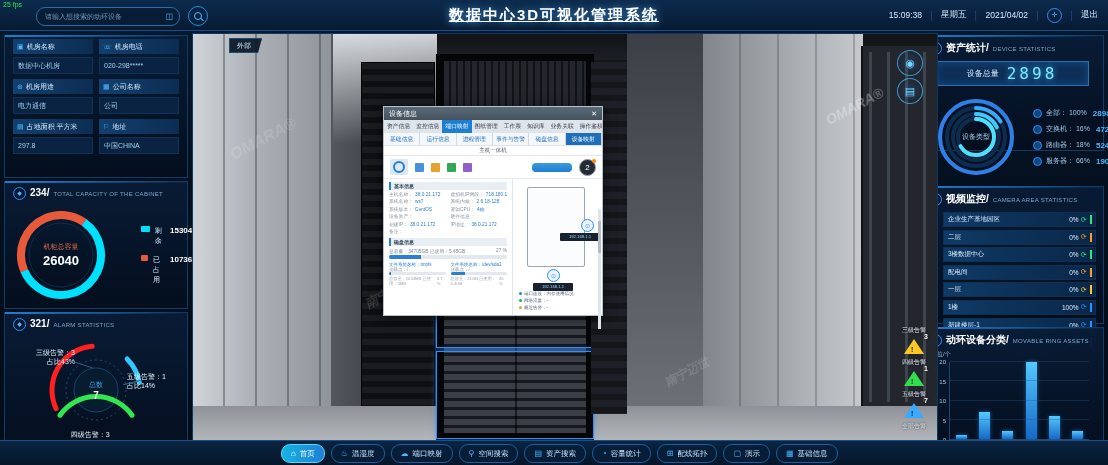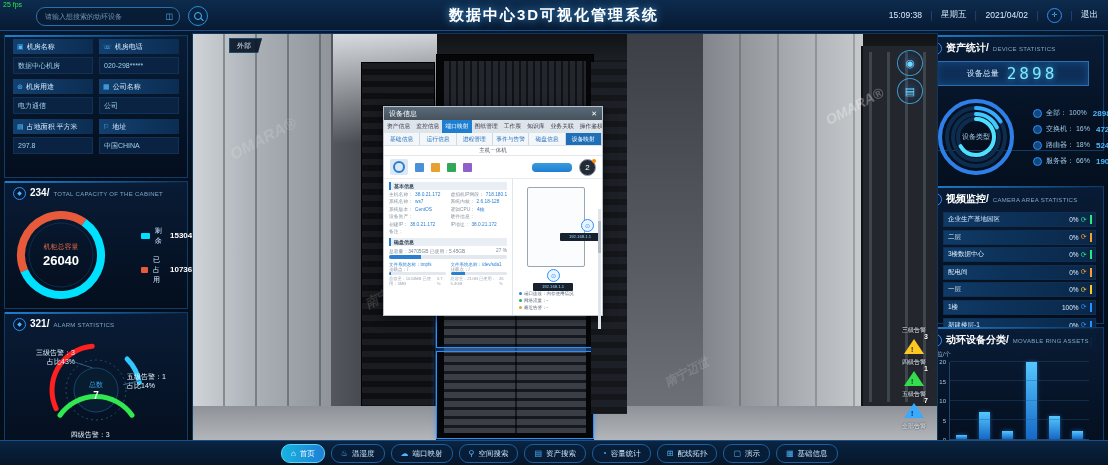--- a/index.html
+++ b/index.html
@@ -13,21 +13,21 @@
   .search{position:absolute;left:36px;top:7px;width:142px;height:17px;border:1px solid #2a6fae;
           border-radius:9px;background:rgba(8,28,52,.85);display:flex;align-items:center;}
   .search .ph{flex:1;font-size:7px;color:#6f93b5;padding-left:8px;white-space:nowrap;overflow:hidden;}
   .search .devico{color:#4db8ff;font-size:8px;padding-right:6px;}
   .searchbtn{position:absolute;left:188px;top:6px;width:18px;height:18px;border:1px solid #2a8fd8;
              border-radius:50%;display:grid;place-items:center;background:rgba(10,35,64,.8);}
   .mag{width:6px;height:6px;border:1px solid #4db8ff;border-radius:50%;position:relative;}
   .mag::after{content:"";position:absolute;width:4px;height:1px;background:#4db8ff;
               transform:rotate(45deg);right:-3px;bottom:-1px;}
   .title{position:absolute;left:50%;top:6px;transform:translateX(-50%);font-size:15px;font-weight:bold;
-         color:#fff;letter-spacing:2px;text-shadow:0 0 8px rgba(80,180,255,.8);white-space:nowrap;}
+         color:#fff;letter-spacing:2px;text-shadow:0 0 8px rgba(80,180,255,.8);white-space:nowrap;text-decoration:underline;}
   .hright{position:absolute;right:10px;top:0;height:30px;display:flex;align-items:center;gap:7px;
           font-size:8.5px;color:#d8ecff;}
   .hsep{color:#2a5c8f;font-size:8px;}
   .compass{width:13px;height:13px;border:1px solid #2a8fff;border-radius:50%;display:grid;place-items:center;
            color:#4db8ff;font-size:7px;}
   
   .panel{position:absolute;background:linear-gradient(180deg,rgba(9,28,54,.96),rgba(4,14,29,.96));
          border:1px solid #113c68;box-sizing:border-box;}
   .panel::before{content:"";position:absolute;top:-1px;left:0;right:0;height:2px;
                  background:linear-gradient(90deg,#1e7fd0,rgba(10,42,74,.2));}
@@ -45,21 +45,21 @@
   .fvalue{background:#0a2342;border:1px solid #0e3258;height:15px;line-height:15px;font-size:7px;
           color:#9fd0f0;padding:0 4px;margin-top:3px;white-space:nowrap;overflow:hidden;}
   
   .cap-wrap{display:flex;align-items:center;padding:0 4px;}
   .donut-box{position:relative;width:104px;height:104px;flex:0 0 auto;text-align:right;}
   .donut-center{position:absolute;inset:0;display:flex;flex-direction:column;align-items:center;
                 justify-content:center;gap:1px;}
   .cap-lab{font-size:7px;color:#e86a4a;}
   .cap-val{font-size:13px;font-weight:bold;color:#fff;}
   .cap-leg{margin-left:12px;}
-  .legrow{display:flex;align-items:center;gap:5px;margin:9px 16px;}
+  .legrow{display:flex;gap:5px;margin:9px 16px;}
   .sw{width:12px;height:6px;border-radius:1px;}
   .legt{font-size:7px;color:#cfe8ff;}
   .legv{font-size:8px;color:#fff;font-weight:bold;}
   
   .al-wrap{position:relative;height:112px;margin-top:2px;}
   .al-center{position:absolute;left:50%;top:54px;transform:translate(-50%,-50%);text-align:center;}
   .al-center .t{font-size:7px;color:#3aa0e8;}
   .al-center .v{font-size:10px;color:#fff;font-weight:bold;}
   .al-lab{position:absolute;font-size:7px;color:#e8f4ff;line-height:9px;}
   .conn{position:absolute;height:1px;background:#3a6a90;}

